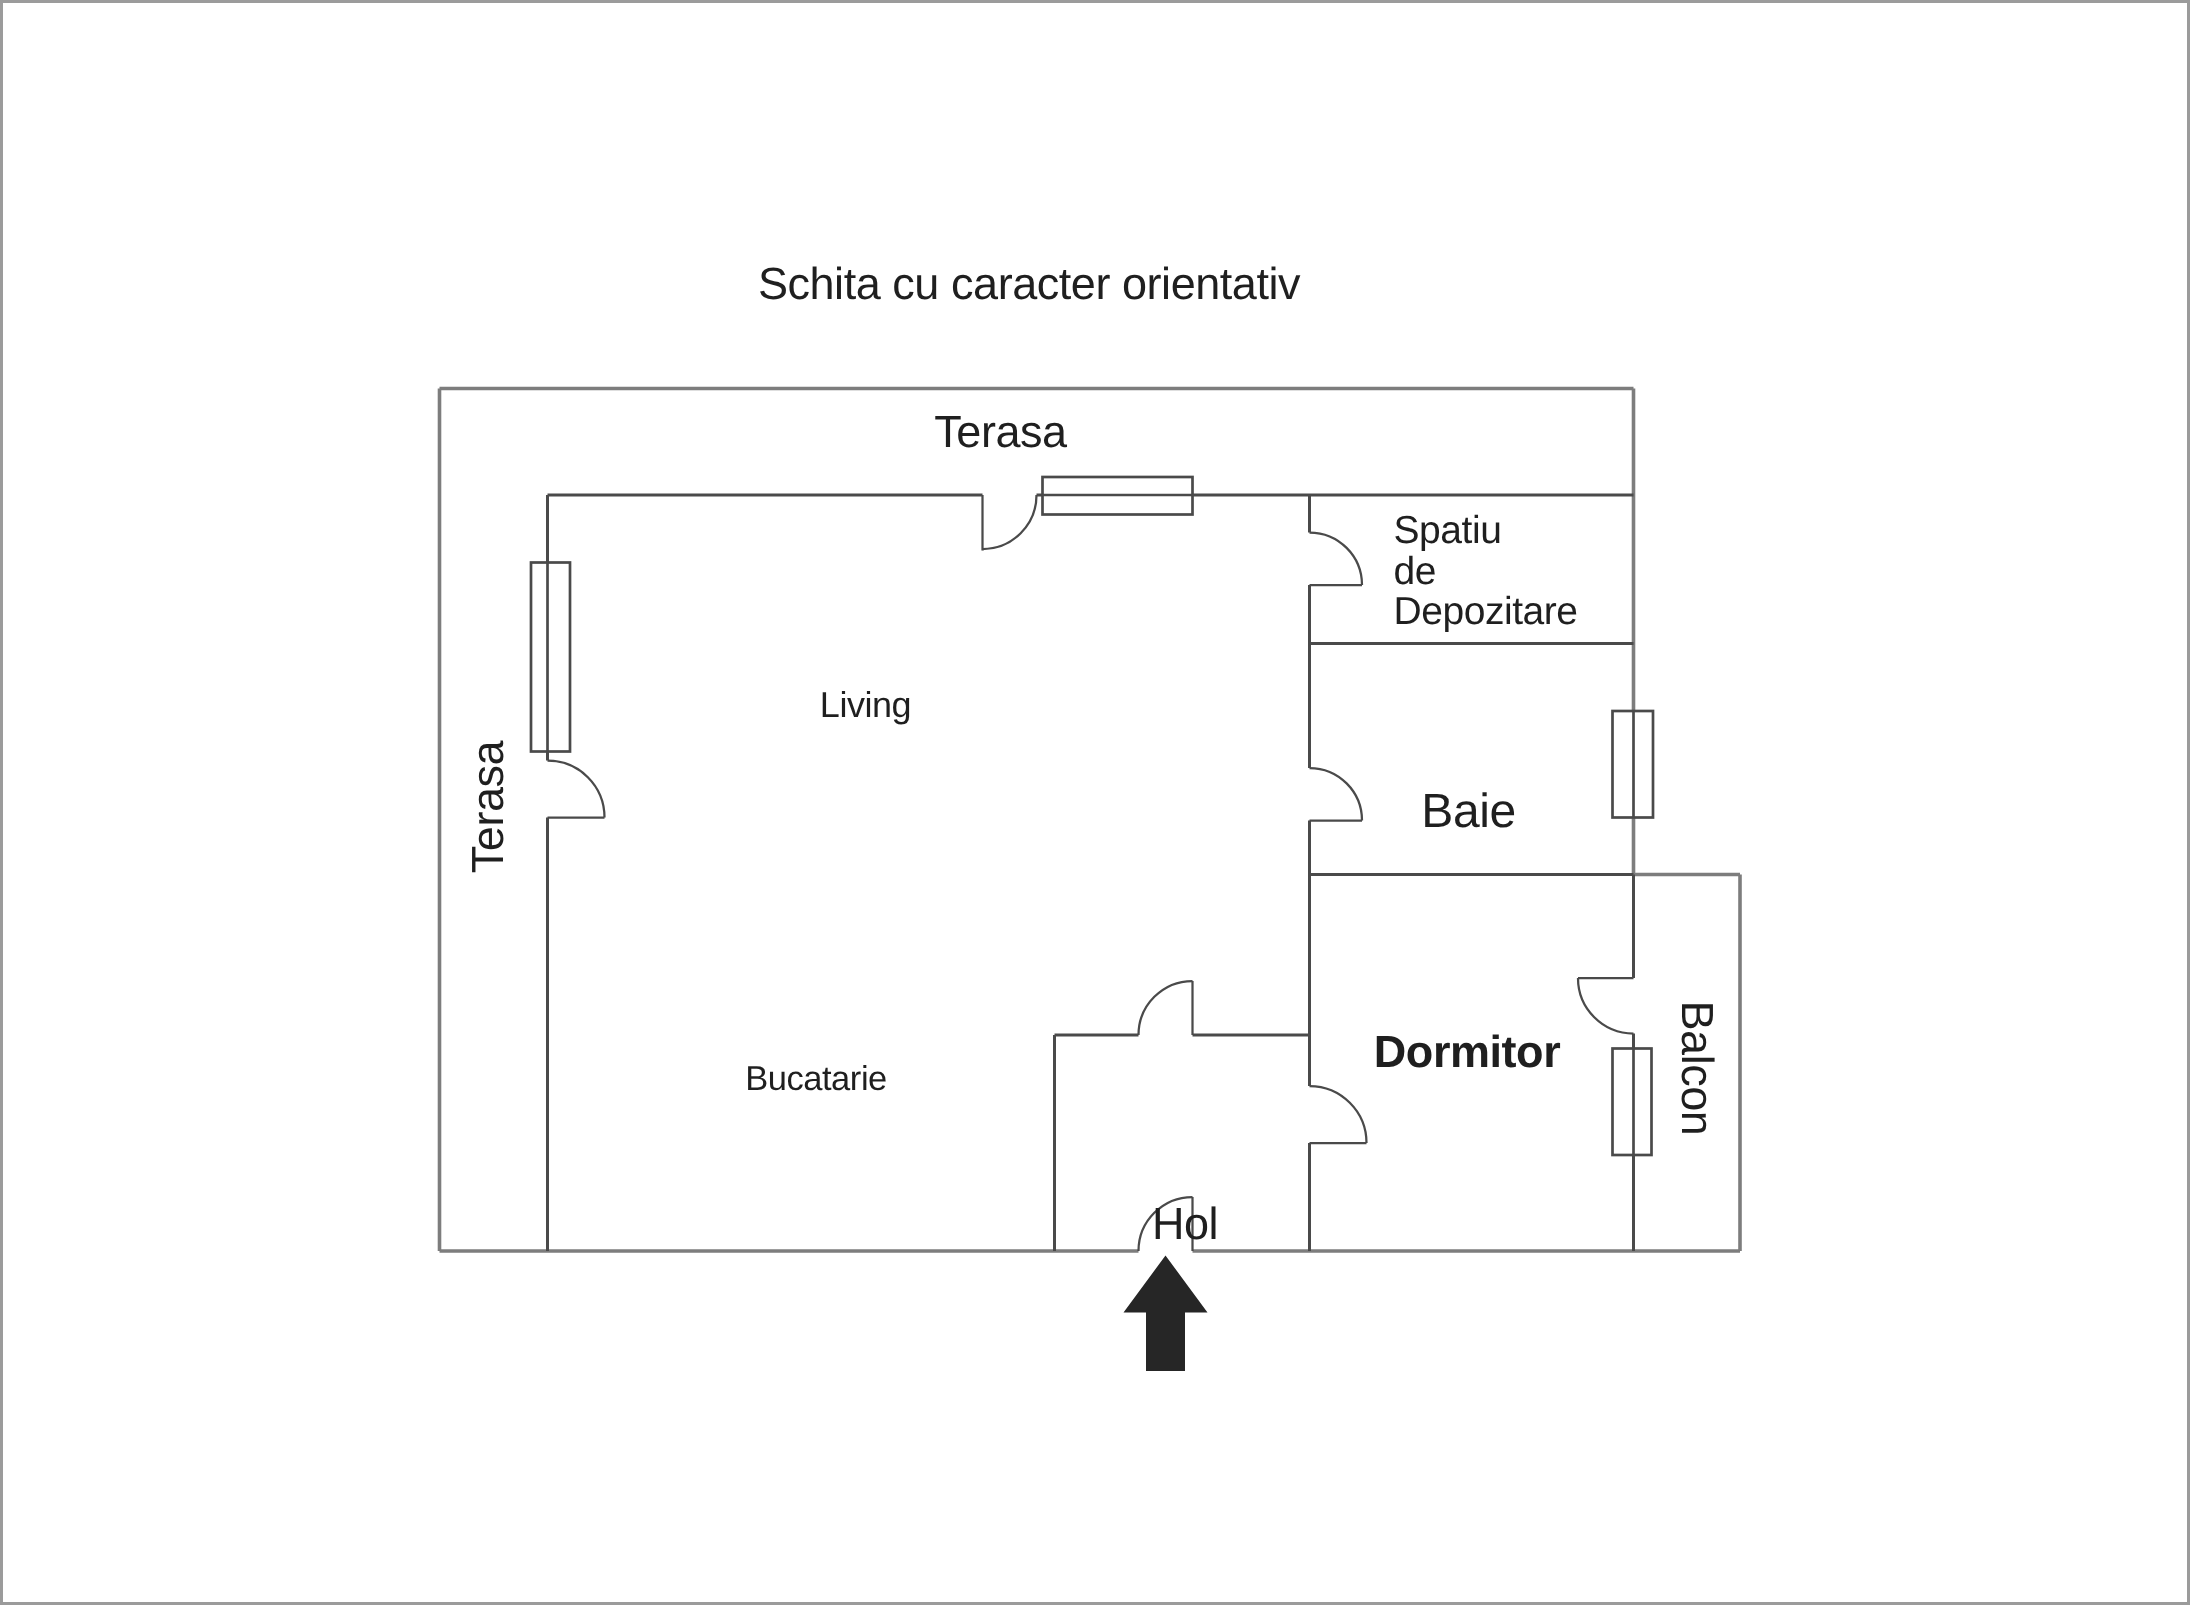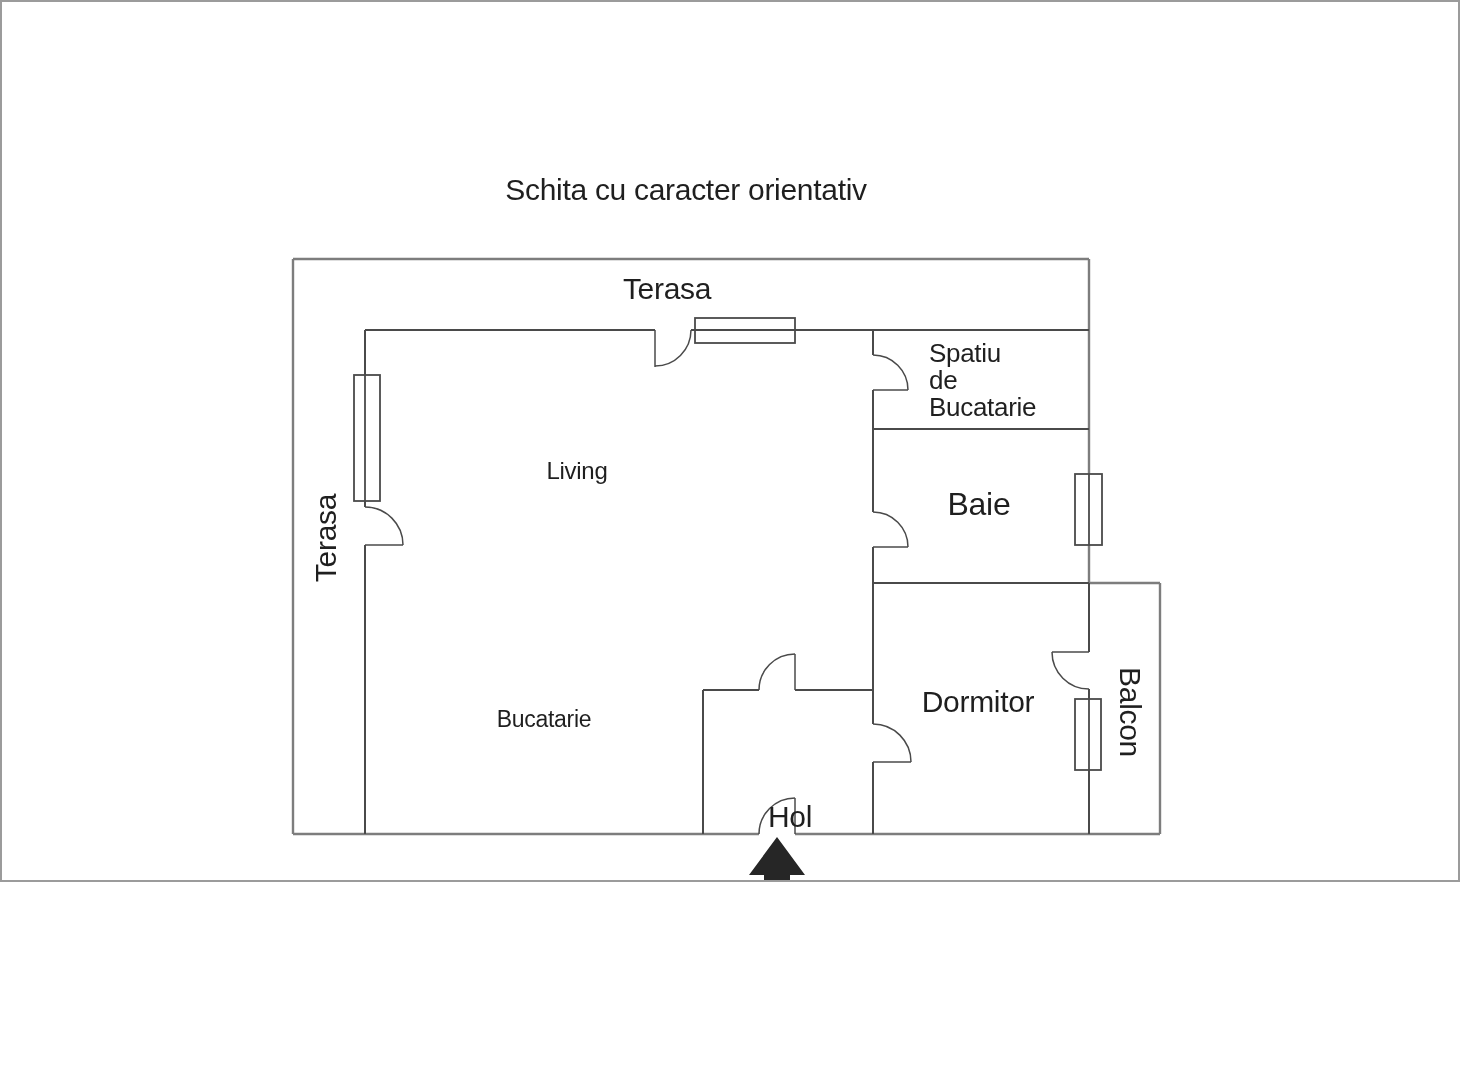--- a/index.html
+++ b/index.html
@@ -1,18 +1,18 @@
 <!DOCTYPE html>
 <html><head>
 <meta charset="utf-8">
 <style>
   html,body { margin:0; padding:0; background:#ffffff; }
   .canvas {
     position:relative;
-    width:1460px; height:882px;
+    width:1460px; height:1070px;
     background:#ffffff;
     border:2px solid #9b9b9b;
     box-sizing:border-box;
     font-family:"Liberation Sans", sans-serif;
     color:#1f1f1f;
     overflow:hidden;
   }
   .plan-svg { position:absolute; left:0; top:0; width:1460px; height:1082px; }
   .lbl {
     position:absolute;
@@ -25,21 +25,21 @@
   .lbl.v-cw  { transform:translate(-50%,-50%) rotate(90deg); }
   .lbl.block {
     transform:none;
     white-space:pre-line;
     text-align:left;
     line-height:27px;
   }
   .title { font-size:30px; }
   .fs30 { font-size:30px; }
   .fs31 { font-size:23px; }
-  .fs32 { font-size:32px; }
+  .fs32 { font-size:32px;margin-top:36px; }
   .fs34 { font-size:24px; }
   .fs26 { font-size:26px; }
 </style>
 </head>
 <body>
 
 <div class="canvas">
 
   <svg class="plan-svg" viewBox="0 0 1460 1082" fill="none" stroke-linecap="butt">
 
@@ -142,25 +142,25 @@
   <div class="lbl title" style="left:684px; top:188px;">Schita cu caracter orientativ</div>
 
   <div class="lbl fs30" style="left:665px; top:287px;">Terasa</div>
 
   <div class="lbl v-ccw fs30" style="left:324px; top:536px;">Terasa</div>
 
   <div class="lbl fs34" style="left:575px; top:469px;">Living</div>
 
   <div class="lbl block fs26" style="left:927px; top:338px;">Spatiu
 de
-Bucatarie</div>
+Depozitare</div>
 
   <div class="lbl fs32" style="left:977px; top:502px;">Baie</div>
 
   <div class="lbl fs31" style="left:542px; top:717px;">Bucatarie</div>
 
   <div class="lbl fs30" style="left:788px; top:815px;">Hol</div>
 
-  <div class="lbl fs30" style="left:976px; top:700px;">Dormitor</div>
+  <div class="lbl fs30" style="left:976px; top:700px;font-weight:bold;">Dormitor</div>
 
   <div class="lbl v-cw fs30" style="left:1128px; top:710px;">Balcon</div>
 
 </div>
 
 </body></html>

